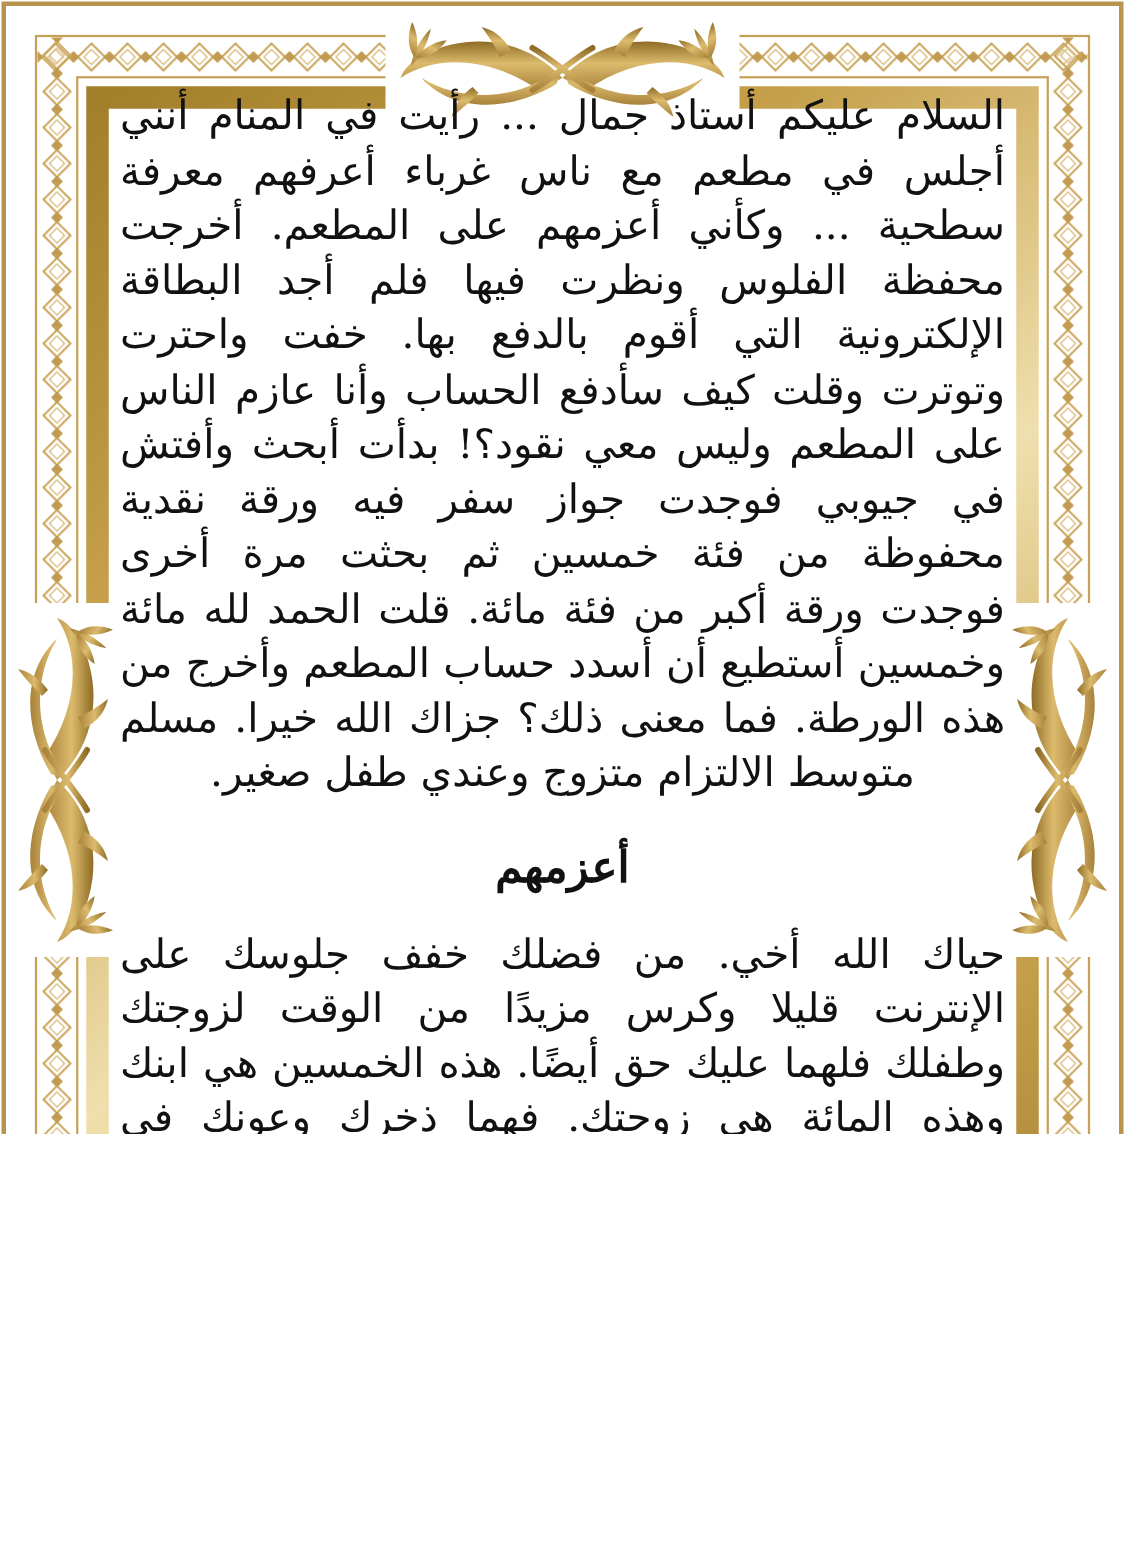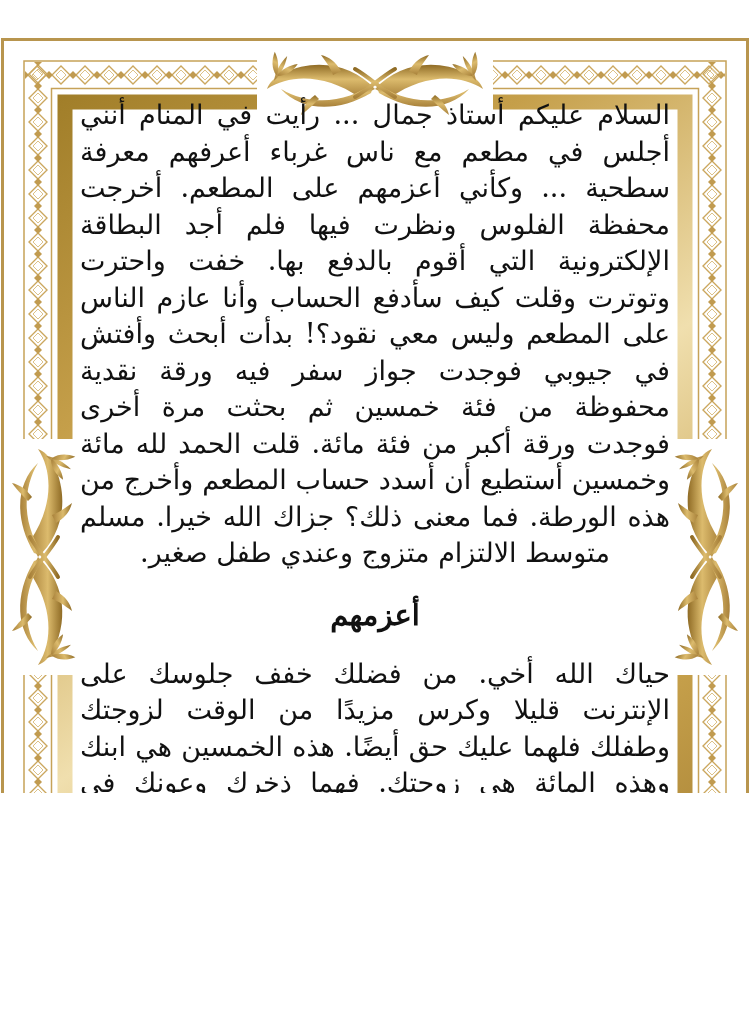--- a/index.html
+++ b/index.html
@@ -2,21 +2,20 @@
 <html lang="ar"><head>
 <meta charset="utf-8">
 <style>
   html,body{margin:0;padding:0;background:#ffffff;}
   .page{
     position:relative;
     width:750px;height:756px;
     background:#ffffff;
     overflow:hidden;
     font-family:"DejaVu Serif","Liberation Serif",serif;
-    margin-top:37px;
   }
   .frame-svg{position:absolute;top:0;left:0;width:750px;height:1030px;}
   .content{
     position:absolute;
     top:60px;left:80px;right:80px;
     direction:rtl;
     color:#111111;
   }
   .para{
     margin:0;

